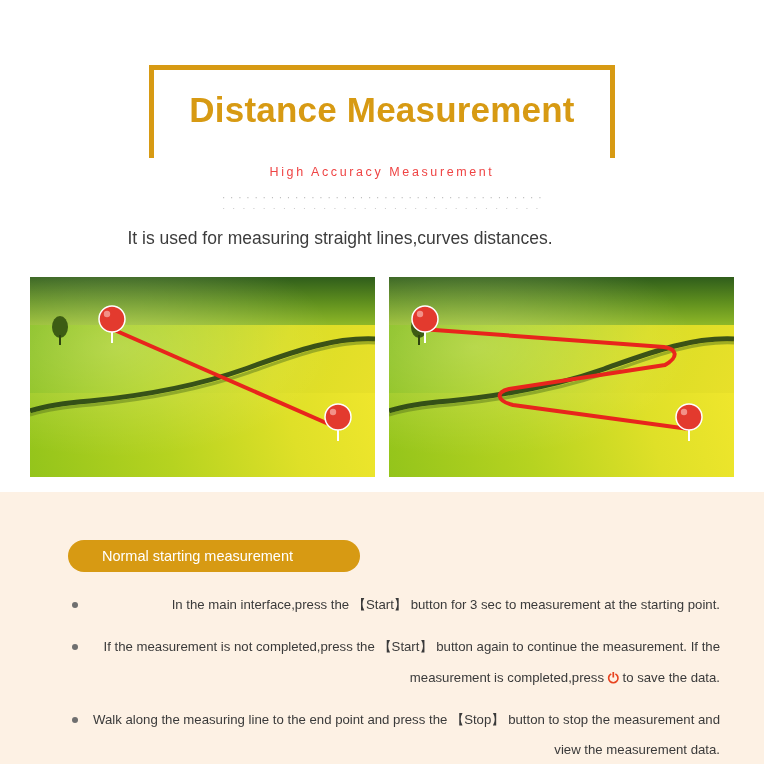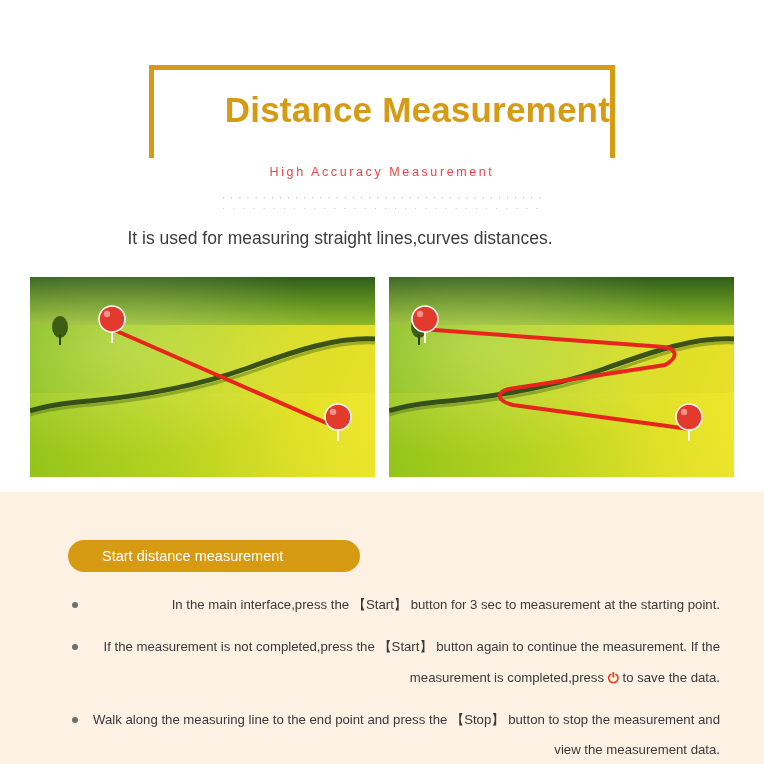--- a/index.html
+++ b/index.html
@@ -25,21 +25,21 @@
     width: 466px;
     height: 118px;
     border: 5px solid #d79a13;
     background: #ffffff;
   }
   .title-main {
     position: absolute;
     left: 0;
     top: 20px;
     width: 100%;
-    text-align: right;
+    text-align: center;
     font-size: 35px;
     font-weight: bold;
     color: #d79a13;
     letter-spacing: 0.2px;
     font-family: "Liberation Sans", sans-serif;
   }
   
   .sub-band {
     position: absolute;
     left: -6px;
@@ -255,21 +255,21 @@
           <circle cx="300" cy="140" r="13" fill="#e33a2e" stroke="#ffffff" stroke-width="1.5"></circle>
           <circle cx="295" cy="135" r="3.2" fill="#f5a79f" opacity="0.8"></circle>
         </g>
       </svg>
     </div>
 
   </div>
 
   <div class="panel">
     <div class="panel-inner">
-      <div class="pill">Start distance measurement</div>
+      <div class="pill">Normal starting measurement</div>
 
       <div class="bullets">
         <div class="bullet">
           <span class="dot"></span>
           <span>In the main interface,press the 【Start】 button for 3 sec to measurement at the starting point.</span>
         </div>
         <div class="bullet">
           <span class="dot"></span>
           <span>If the measurement is not completed,press the 【Start】 button again to continue the measurement. If the measurement is completed,press </span><span class="power">⏻</span><span> to save the data.</span>
         </div>

